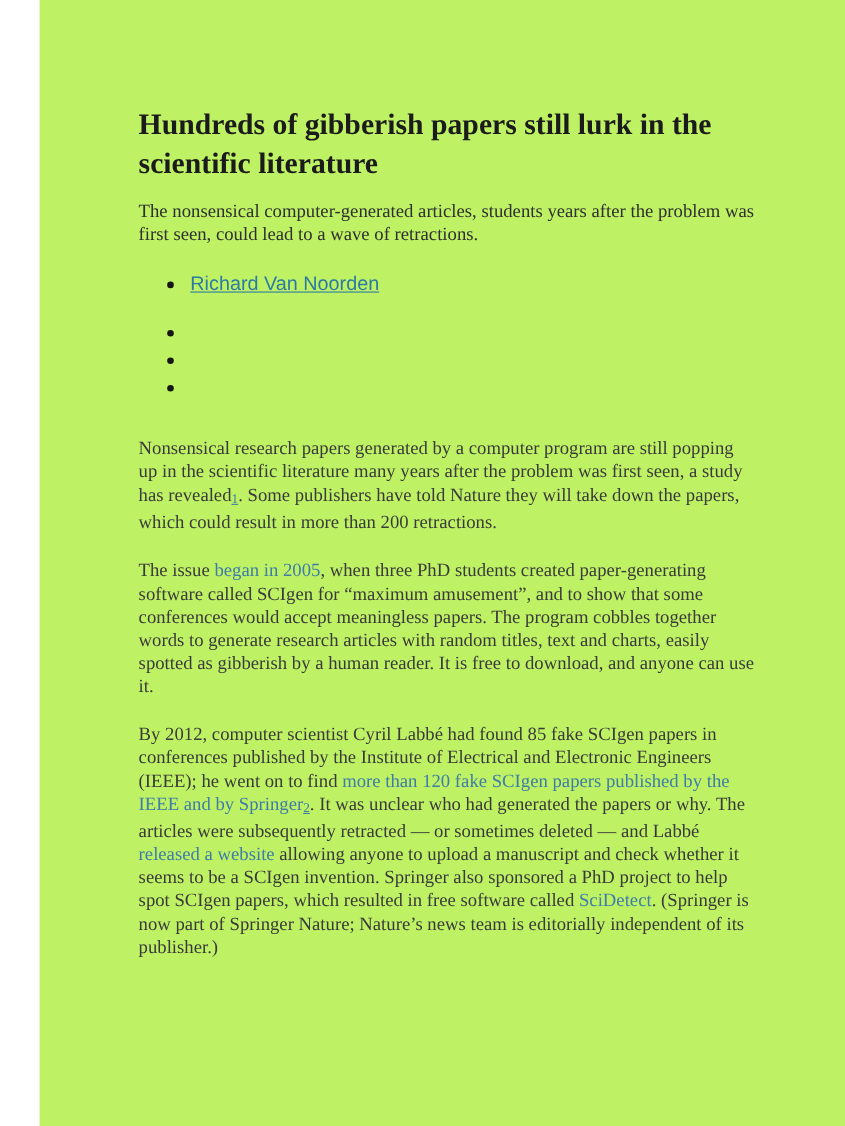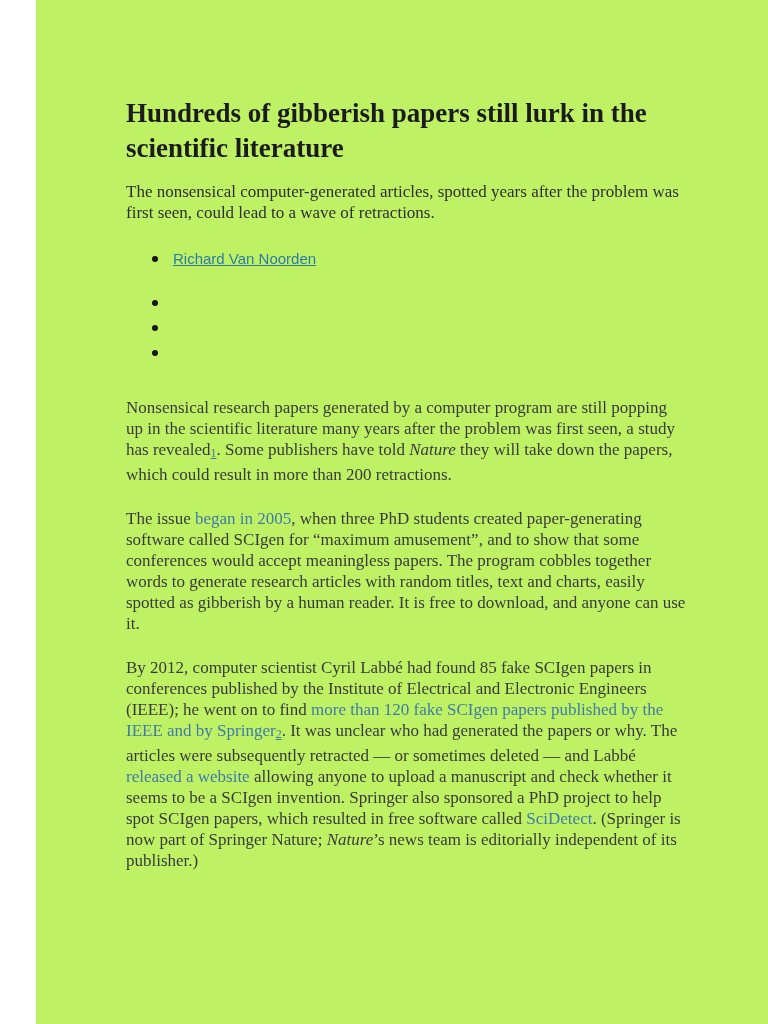--- a/index.html
+++ b/index.html
@@ -49,21 +49,21 @@
     width: 6px;
     height: 6px;
     border-radius: 50%;
     background: #151515;
     flex: 0 0 auto;
     margin-right: 15px;
   }
   .author-li { margin-bottom: 19px; }
   .author-link {
     font-family: "Liberation Sans", sans-serif;
-    font-size: 15px;
+    font-size: 18px;
     font-weight: 400;
     color: #2d7ba3;
     text-decoration: underline;
     cursor: pointer;
   }
   .body-para {
     font-size: 17px;
     line-height: 21px;
     color: #3a3a3a;
     margin: 0 0 23px 0;
@@ -73,31 +73,31 @@
     color: #3f7ca8;
     cursor: pointer;
   }
   .ref {
     font-size: 12px;
     vertical-align: -2px;
     color: #3f7ca8;
     text-decoration: underline;
     cursor: pointer;
   }
-  .it { font-style: italic; }
+  .it { }
 </style>
 </head>
 <body>
 
 <div class="page">
   <div class="content">
 
     <h1 class="title">Hundreds of gibberish papers still lurk in the scientific literature</h1>
 
-    <p class="subtitle">The nonsensical computer-generated articles, spotted years after the problem was first seen, could lead to a wave of retractions.</p>
+    <p class="subtitle">The nonsensical computer-generated articles, students years after the problem was first seen, could lead to a wave of retractions.</p>
 
     <ul class="byline-list">
       <li class="li author-li">
         <span class="bullet"></span>
         <a class="author-link">Richard Van Noorden</a>
       </li>
       <li class="li">
         <span class="bullet"></span>
       </li>
       <li class="li">

